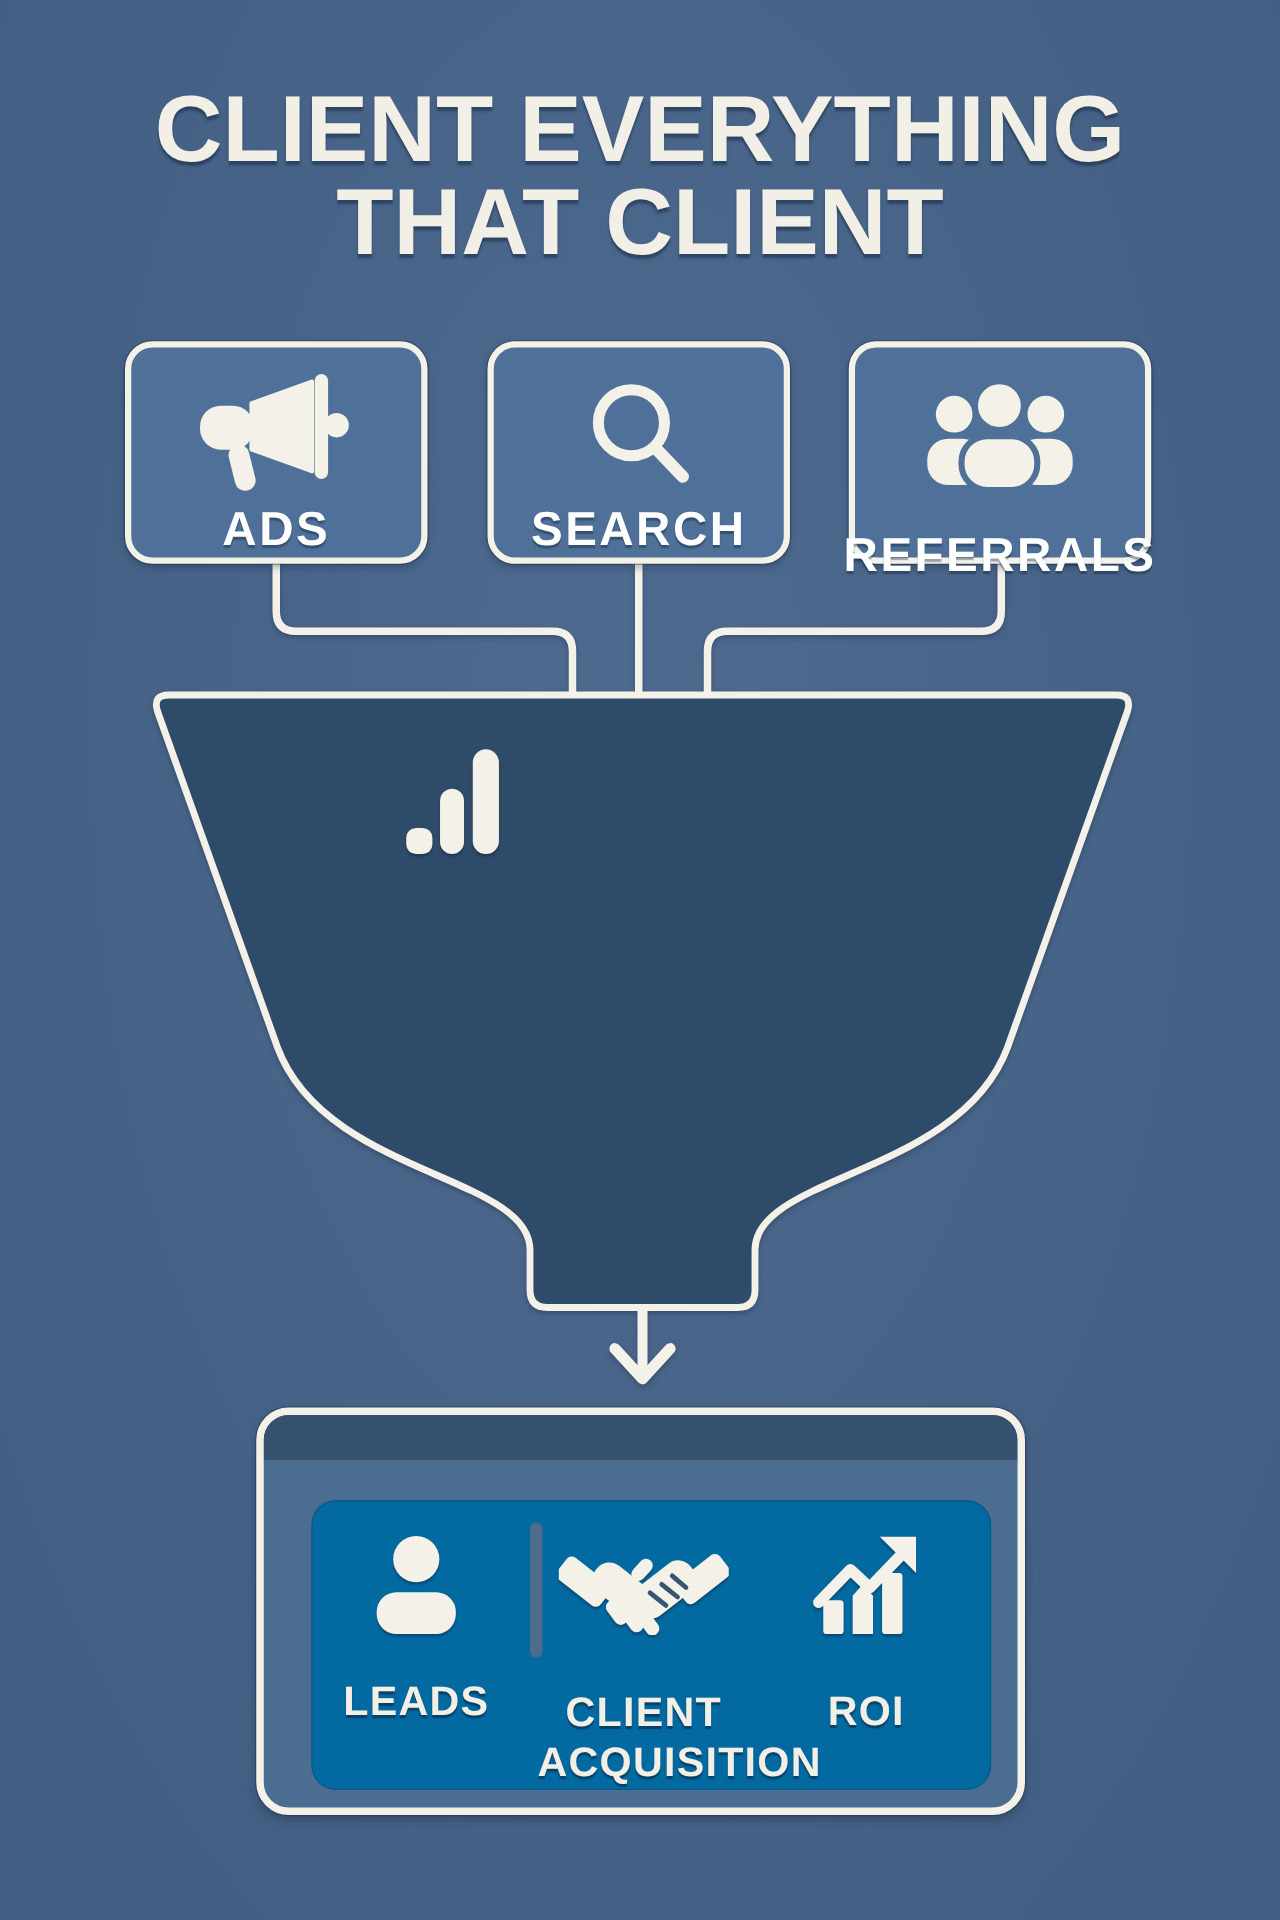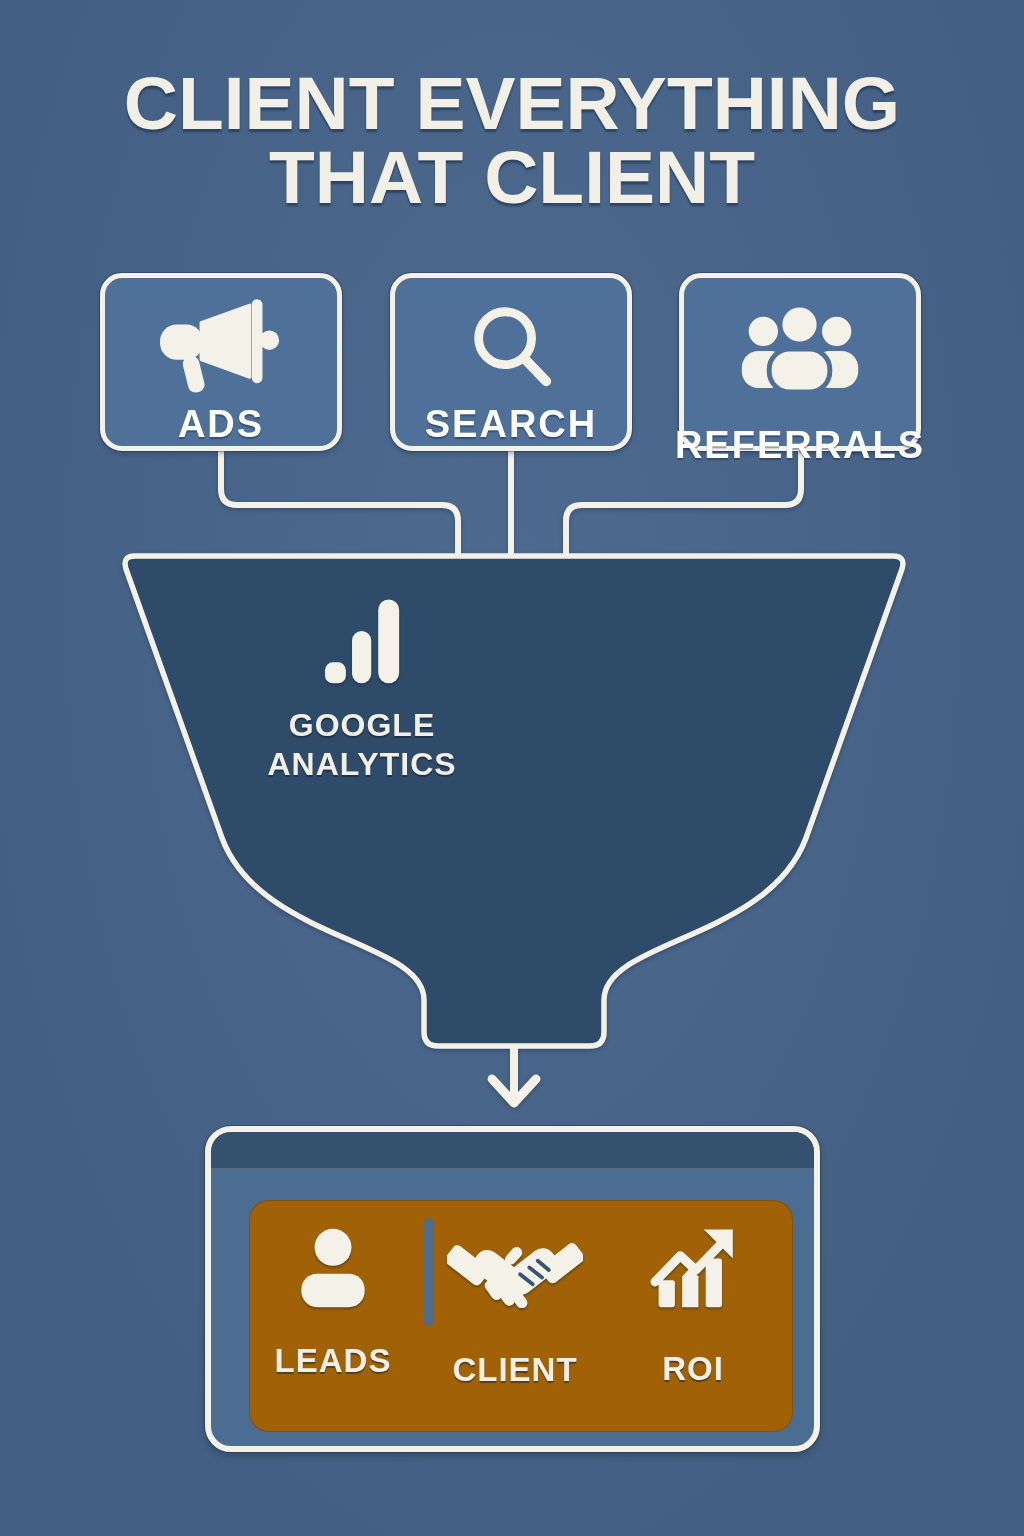--- a/index.html
+++ b/index.html
@@ -48,21 +48,21 @@
     box-sizing:border-box;border:6px solid #f4f1e8;border-radius:26px;
     background:#4c6d92;overflow:hidden;
     box-shadow:0 0 0 1px rgba(16,34,56,.3), 0 4px 7px rgba(16,34,56,.3);
   }
   .outcome-header{
     position:absolute;left:0;top:0;width:100%;height:36px;background:#34516f;
     border-bottom:2px solid rgba(228,234,240,.18);
   }
   .outcome-panel{
     position:absolute;left:38px;top:68px;width:544px;height:232px;
-    border-radius:20px;background:#a16207;
+    border-radius:20px;background:#0369a1;
     box-shadow:inset 0 0 0 1px rgba(16,34,56,.22);
   }
   .o-item{position:absolute;text-align:center;}
   .o-label{
     color:#f2efe6;font-weight:bold;font-size:33px;line-height:40px;letter-spacing:1px;
     text-shadow:0 2px 1px rgba(12,28,48,.5);white-space:nowrap;
   }
   .o-item svg{display:block;margin:0 auto;filter:drop-shadow(0 2px 1px rgba(12,28,48,.4));}
   .o-divider{
     position:absolute;left:175px;top:18px;width:10px;height:108px;border-radius:5px;
@@ -130,24 +130,20 @@
     </div>
     <div class="src-label">REFERRALS</div>
   </div>
 
   <div class="funnel-item" style="left:232px;top:596px;">
     <svg width="79" height="96" viewBox="0 0 90 110" fill="#f4f1e8">
       <rect x="2" y="76" width="24" height="24" rx="9"></rect>
       <rect x="33" y="40" width="22" height="60" rx="11"></rect>
       <rect x="63" y="4" width="24" height="96" rx="12"></rect>
     </svg>
-    <div class="f-label">
-      <div>GOOGLE</div>
-      <div>ANALYTICS</div>
-    </div>
   </div>
 
 
   <div class="outcome-box">
     <div class="outcome-header"></div>
     <div class="outcome-panel">
 
       <div class="o-divider"></div>
 
       <div class="o-item" style="left:24px;top:26px;width:120px;">
@@ -171,20 +167,21 @@
             <rect x="62" y="16" width="13" height="24" rx="6.5" transform="rotate(42 68 28)"></rect>
           </g>
           <g stroke="#375472" stroke-width="4.5" stroke-linecap="round" fill="none">
             <path d="M76 50 l15 12"></path>
             <path d="M87 42 l15 12"></path>
             <path d="M97 34 l13 11"></path>
           </g>
         </svg>
         <div class="o-label" style="margin-top:42px;">
           <div>CLIENT</div>
+          <div>ACQUISITION</div>
         </div>
       </div>
 
       <div class="o-item" style="left:384px;top:24px;width:120px;">
         <svg width="92" height="86" viewBox="0 0 100 95">
           <g fill="#f4f1e8">
             <rect x="12" y="62" width="18" height="30" rx="3"></rect>
             <path d="M38 58 L47 48 L56 58 V92 H38 Z"></path>
             <rect x="64" y="38" width="18" height="54" rx="3"></rect>
             <path d="M62 6 H94 V38 Z"></path>

